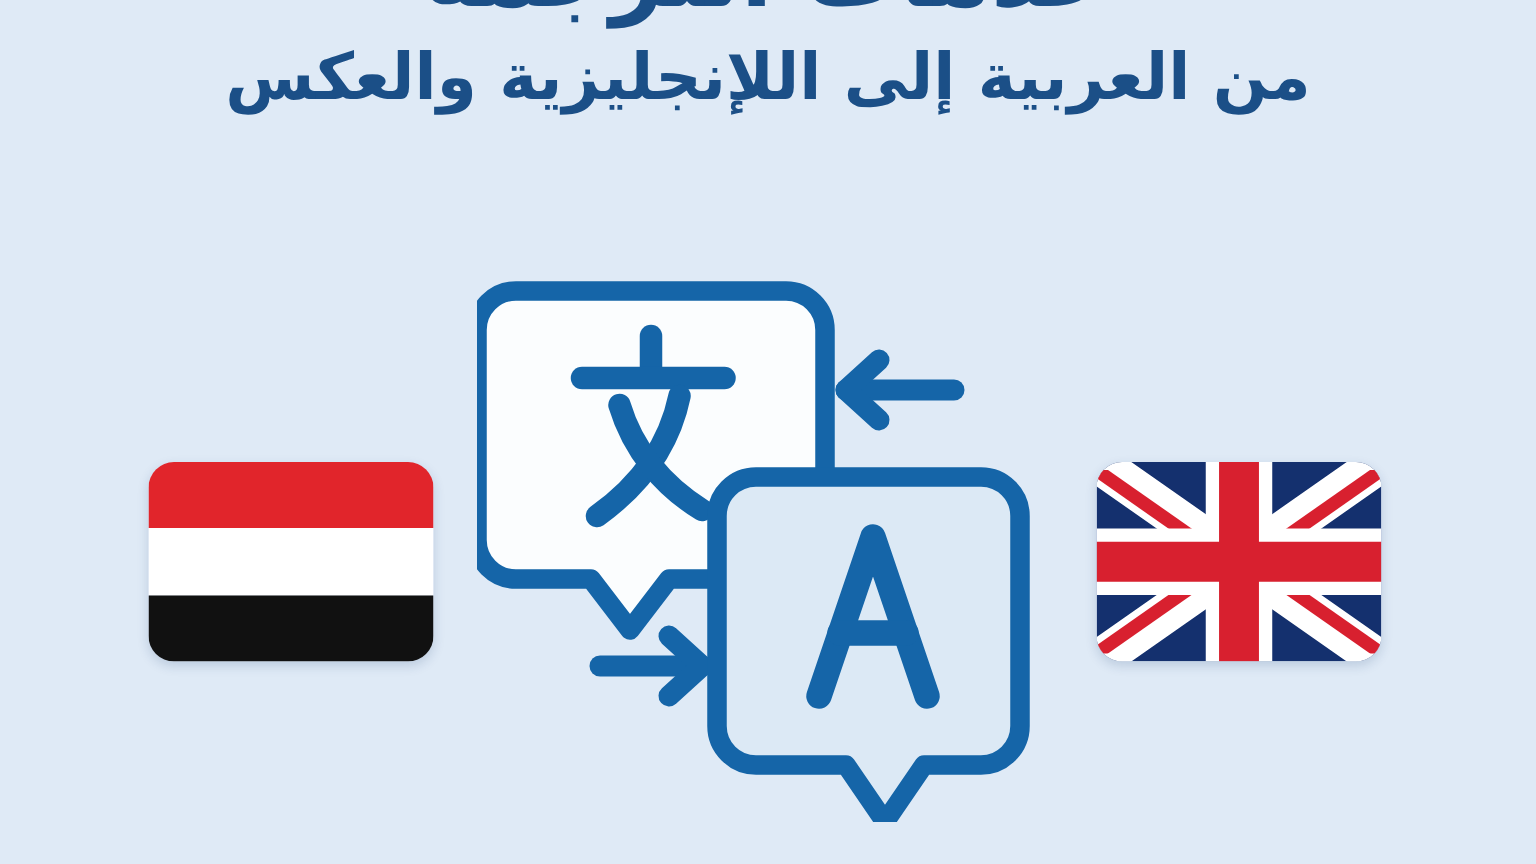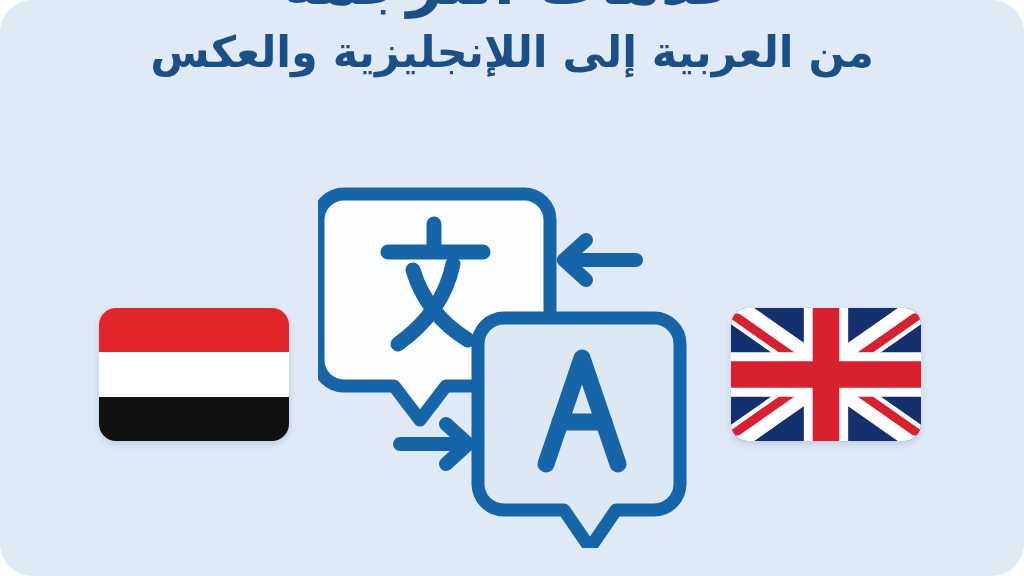--- a/index.html
+++ b/index.html
@@ -13,21 +13,20 @@
     overflow: hidden;
     font-family: "DejaVu Sans", "Liberation Sans", sans-serif;
   }
 
   #poster {
     position: relative;
     width: 1024px;
     height: 576px;
     background: #dfeaf6;
     overflow: hidden;
-    border-radius: 32px;
   }
 
   
   #headline-block {
     position: absolute;
     top: -52px;
     left: 0;
     width: 1024px;
     text-align: center;
     direction: rtl;

